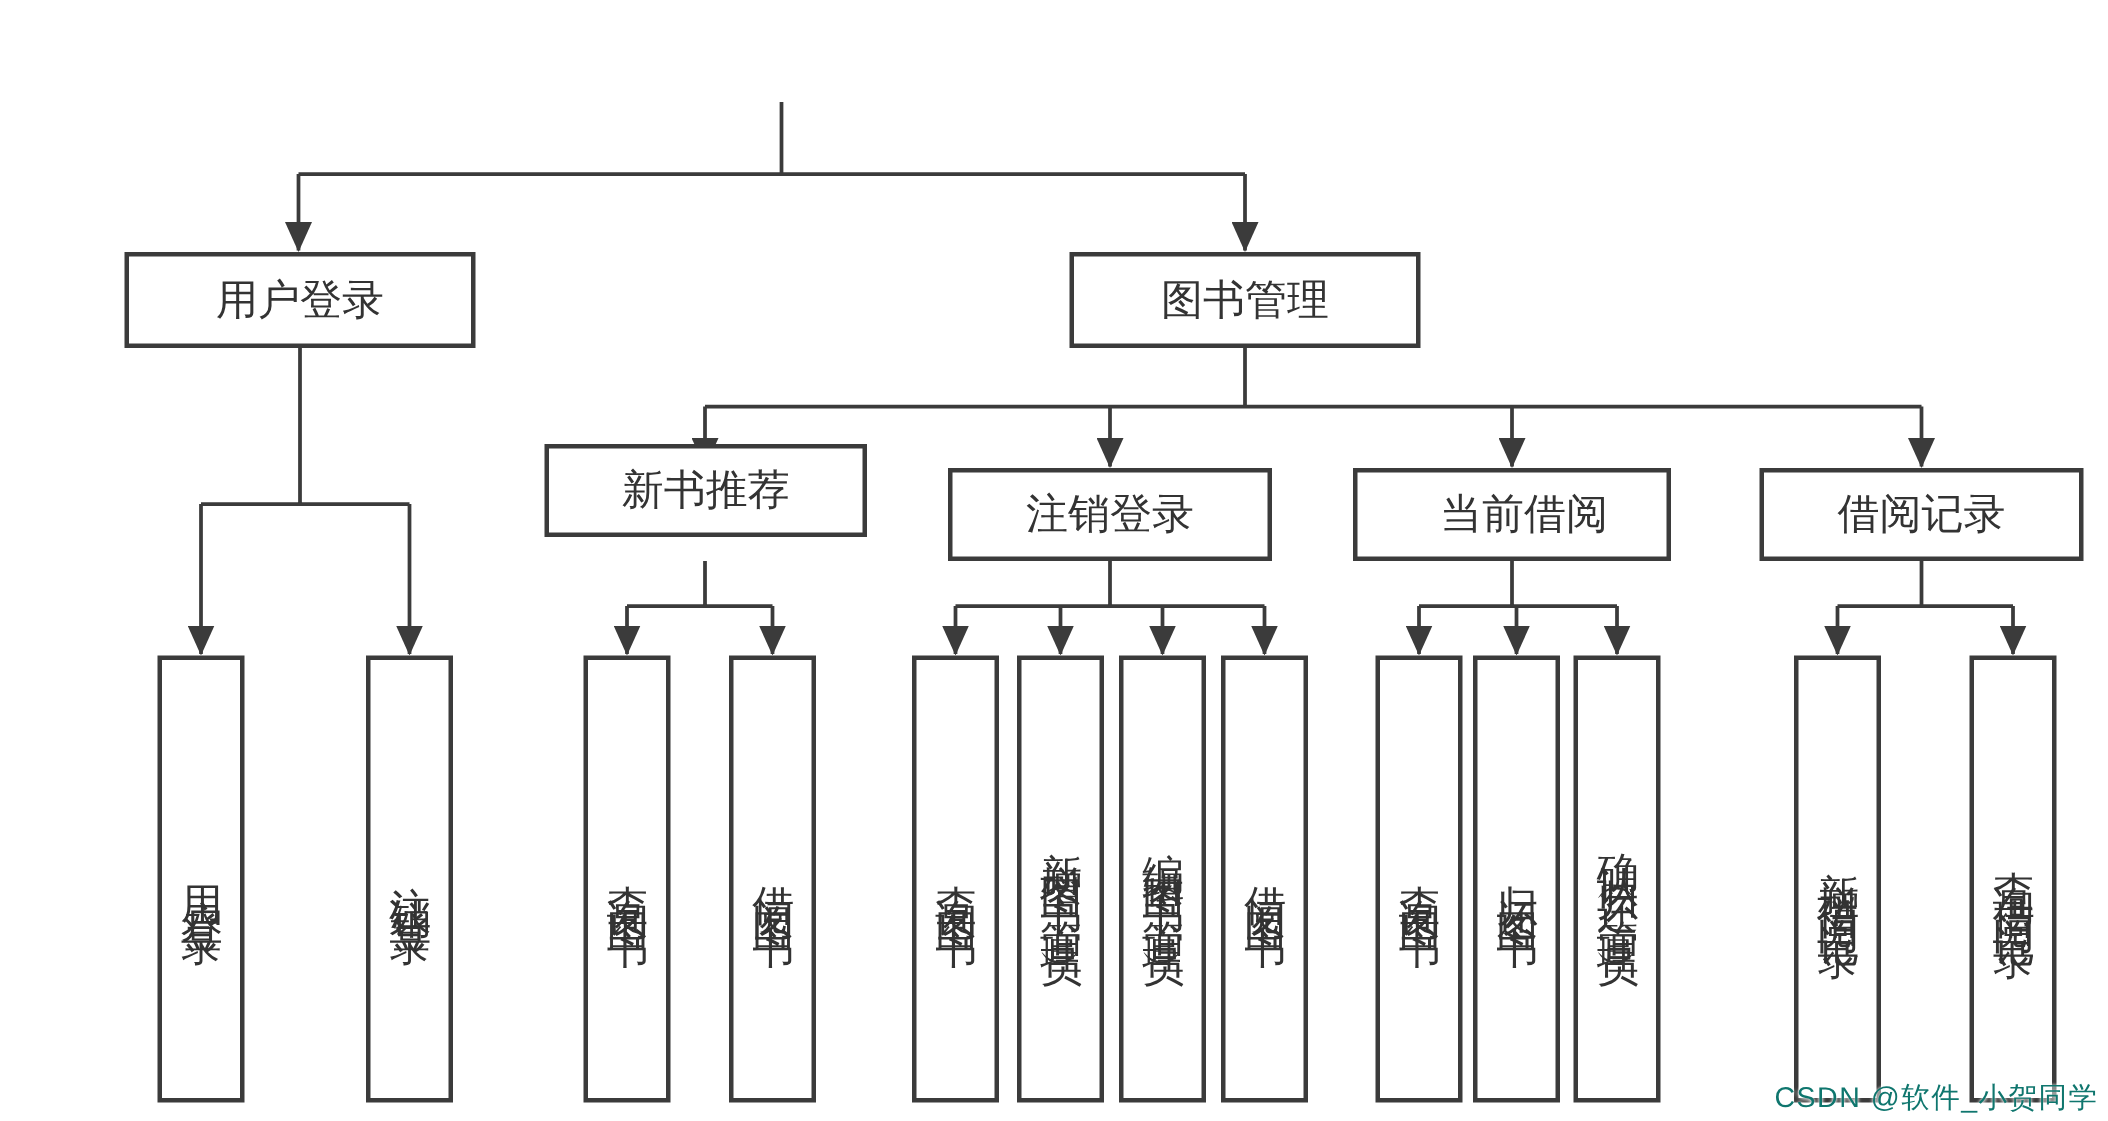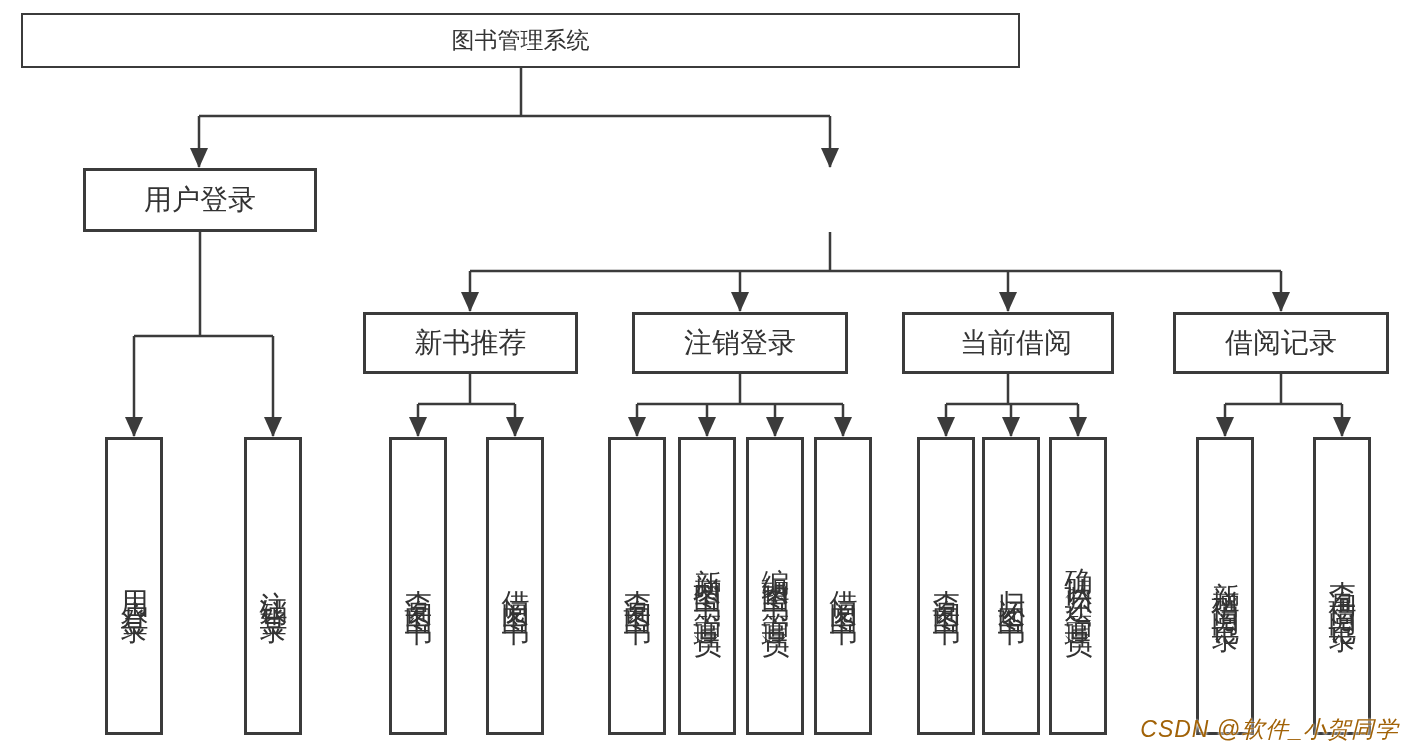--- a/index.html
+++ b/index.html
@@ -47,26 +47,25 @@
     writing-mode: vertical-rl;
     text-orientation: mixed;
     letter-spacing: 9px;
     line-height: 1;
     white-space: nowrap;
   }
   .watermark {
     position: absolute;
     right: 6px;
     bottom: 2px;
-    font-size: 23px;
-    color: #a16207;
+    font-size: 19px;
+    color: #0f766e;
     letter-spacing: 1px;
     text-shadow: 0 0 2px #ffffff, 0 1px 3px rgba(255,255,255,0.95);
     z-index: 5;
-    font-style: italic;
   }
 </style>
 </head>
 <body>
 
 <div class="diagram">
 
   <svg class="connectors" viewBox="0 0 1405 747" xmlns="http://www.w3.org/2000/svg">
     <defs>
       <marker id="arrow" viewBox="0 0 20 18" refX="19" refY="9" markerWidth="20" markerHeight="18" markerUnits="userSpaceOnUse" orient="auto">
@@ -103,25 +102,25 @@
     <path class="line" marker-end="url(#arrow)" d="M843,404 V436"></path>
 
     <path class="line" marker-end="url(#arrow)" d="M946,404 V436"></path>
     <path class="line" marker-end="url(#arrow)" d="M1011,404 V436"></path>
     <path class="line" marker-end="url(#arrow)" d="M1078,404 V436"></path>
 
     <path class="line" marker-end="url(#arrow)" d="M1225,404 V436"></path>
     <path class="line" marker-end="url(#arrow)" d="M1342,404 V436"></path>
   </svg>
 
-  <div class="node root" style="left:21px; top:13px; width:999px; height:55px;">图书管理系统</div>
 
   <div class="node" style="left:83px; top:168px; width:234px; height:64px;">用户登录</div>
+  <div class="node" style="left:713px; top:168px; width:234px; height:64px;">图书管理</div>
 
-  <div class="node" style="left:363px; top:312px; width:215px; height:62px;">新书推荐</div>
+  <div class="node" style="left:363px; top:296px; width:215px; height:62px;">新书推荐</div>
   <div class="node" style="left:632px; top:312px; width:216px; height:62px;">注销登录</div>
   <div class="node" style="left:902px; top:312px; width:212px; height:62px;padding-left:16px;">当前借阅</div>
   <div class="node" style="left:1173px; top:312px; width:216px; height:62px;">借阅记录</div>
 
   <div class="node leaf" style="left:105px; top:437px; width:58px; height:298px;">
     <span>用户登录</span>
   </div>
   <div class="node leaf" style="left:244px; top:437px; width:58px; height:298px;">
     <span>注销登录</span>
   </div>

